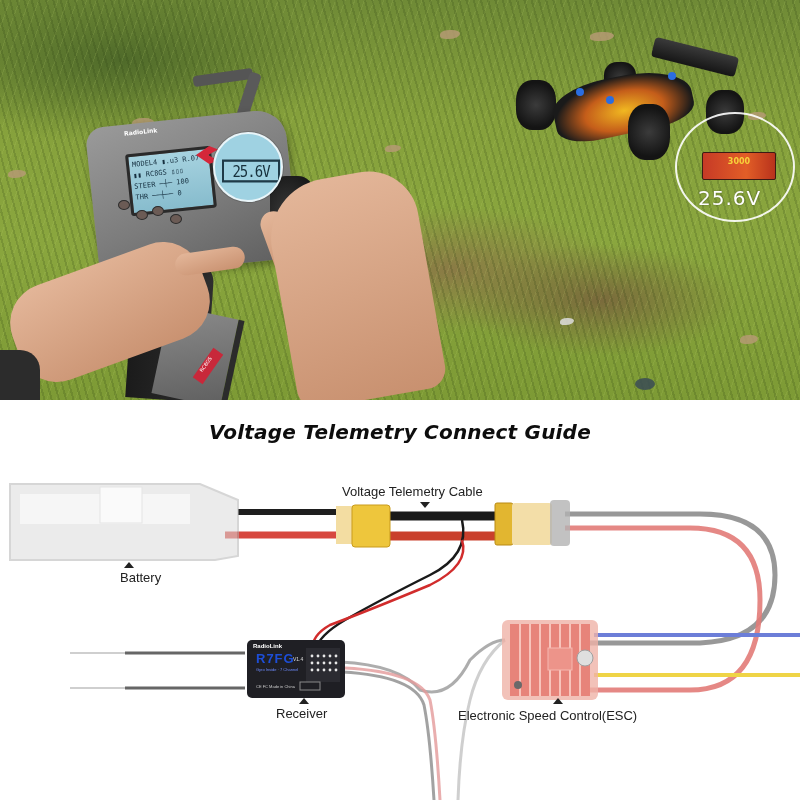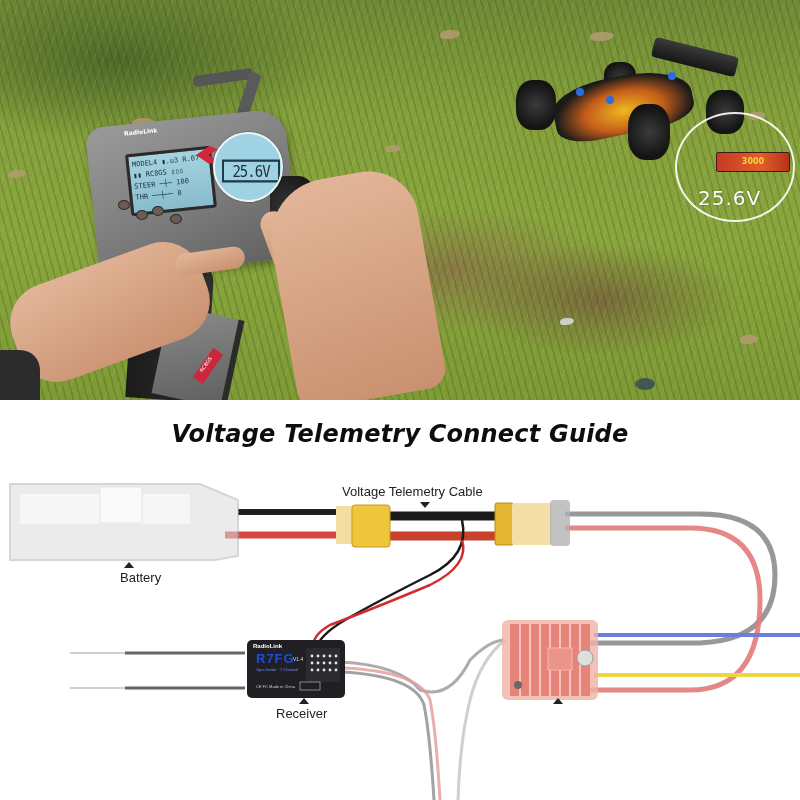--- a/index.html
+++ b/index.html
@@ -100,35 +100,35 @@
     .car-tire {
       position: absolute; background: radial-gradient(circle, #3b3b3b 0%, #141414 70%);
       border-radius: 40%;
     }
     .car-shock { position: absolute; width: 8px; height: 8px; background: #2b6de0; border-radius: 50%; }
     .battery-callout {
       position: absolute; left: 675px; top: 112px; width: 120px; height: 110px;
       border: 2px solid rgba(255,255,255,.9); border-radius: 50%;
     }
     .battery-pack {
-      position: absolute; left: 702px; top: 152px; width: 74px; height: 20px;
+      position: absolute; left: 702px; top: 152px; width: 74px; height: 28px;
       background: linear-gradient(90deg, #c63a26, #e25e27 60%, #b8321c);
       border: 1px solid #3d1a14; border-radius: 2px;
-      font-size: 8px; font-weight: bold; color: #f7d23a; text-align: center; line-height: 18px; margin-left: 14px;
+      font-size: 8px; font-weight: bold; color: #f7d23a; text-align: center; line-height: 18px;
     }
     .battery-voltage {
       position: absolute; left: 698px; top: 186px; font-size: 20px; color: #ffffff;
       font-family: "DejaVu Sans", sans-serif; letter-spacing: 1px; text-shadow: 0 0 2px rgba(0,0,0,.4);
     }
 
     
     .guide-title {
       position: absolute; left: 0; top: 420px; width: 800px; text-align: center;
       font-family: "DejaVu Sans", "Liberation Sans", sans-serif; font-weight: bold; font-style: italic;
-      font-size: 24px; color: #0d0d0d; letter-spacing: 0.2px;
+      font-size: 20px; color: #0d0d0d; letter-spacing: 0.2px;
     }
     .diagram { position: absolute; left: 0; top: 460px; width: 800px; height: 340px; }
     .label {
       position: absolute; font-family: Liberation Sans, sans-serif; font-size: 13px; color: #222;
       white-space: nowrap;
       text-align: right;
     }
     .pointer {
       position: absolute; width: 0; height: 0;
       border-left: 5px solid transparent; border-right: 5px solid transparent;
@@ -292,13 +292,14 @@
   <div class="label" style="left:342px;top:24px;">Voltage Telemetry Cable</div>
   <div class="pointer down" style="left:420px;top:42px;"></div>
 
   <div class="pointer up" style="left:124px;top:102px;"></div>
   <div class="label" style="left:120px;top:110px;">Battery</div>
 
   <div class="pointer up" style="left:299px;top:238px;"></div>
   <div class="label" style="left:276px;top:246px;">Receiver</div>
 
   <div class="pointer up" style="left:553px;top:238px;"></div>
+  <div class="label" style="left:458px;top:248px;">Electronic Speed Control(ESC)</div>
 </div>
 
 </body></html>

